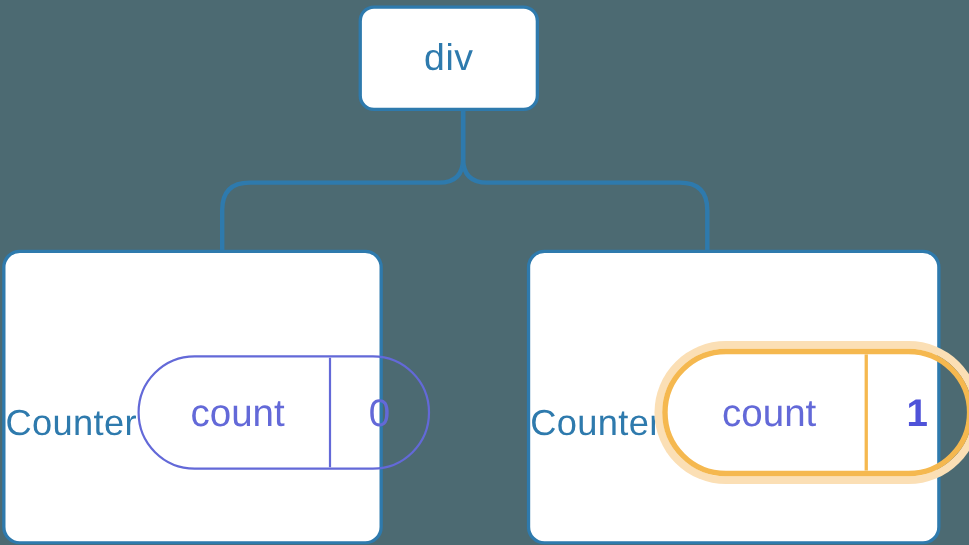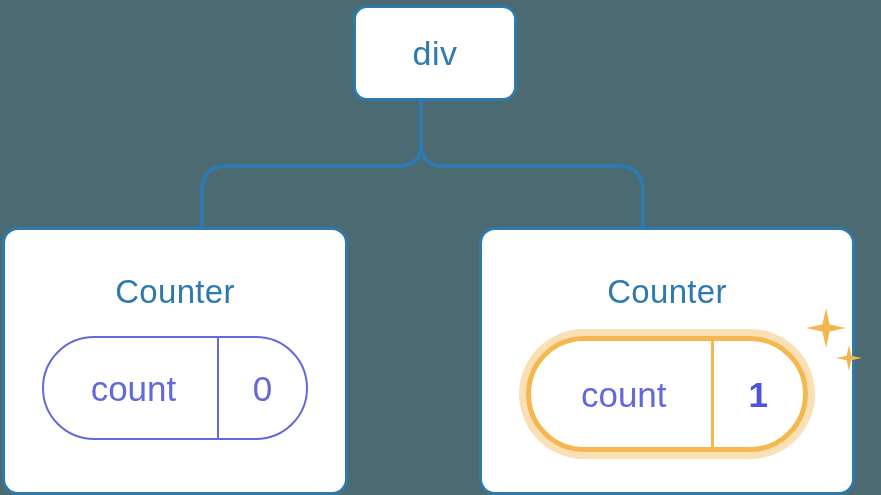--- a/index.html
+++ b/index.html
@@ -34,41 +34,40 @@
   
   .node {
     position: absolute;
     background: #ffffff;
     border: 3px solid #2e7aad;
     border-radius: 14px;
     box-sizing: border-box;
   }
 
   .node-root {
-    left: 353px;
+    left: 326px;
     top: 5px;
     width: 164px;
     height: 96px;
     display: flex;
     align-items: center;
     justify-content: center;
   }
   .root-label {
     color: #2e7aad;
     font-size: 34px;
     font-weight: 400;
     letter-spacing: 0.5px;
     line-height: 1;
   }
 
   .node-card {
     top: 227px;
     height: 268px;
     display: flex;
-    flex-direction: column;
     align-items: center;
     border-radius: 16px;
   }
   .card-left  { left: 2px;   width: 346px; }
   .card-right { left: 479px; width: 376px; }
 
   .card-title {
     color: #2e7aad;
     font-size: 33px;
     font-weight: 400;

